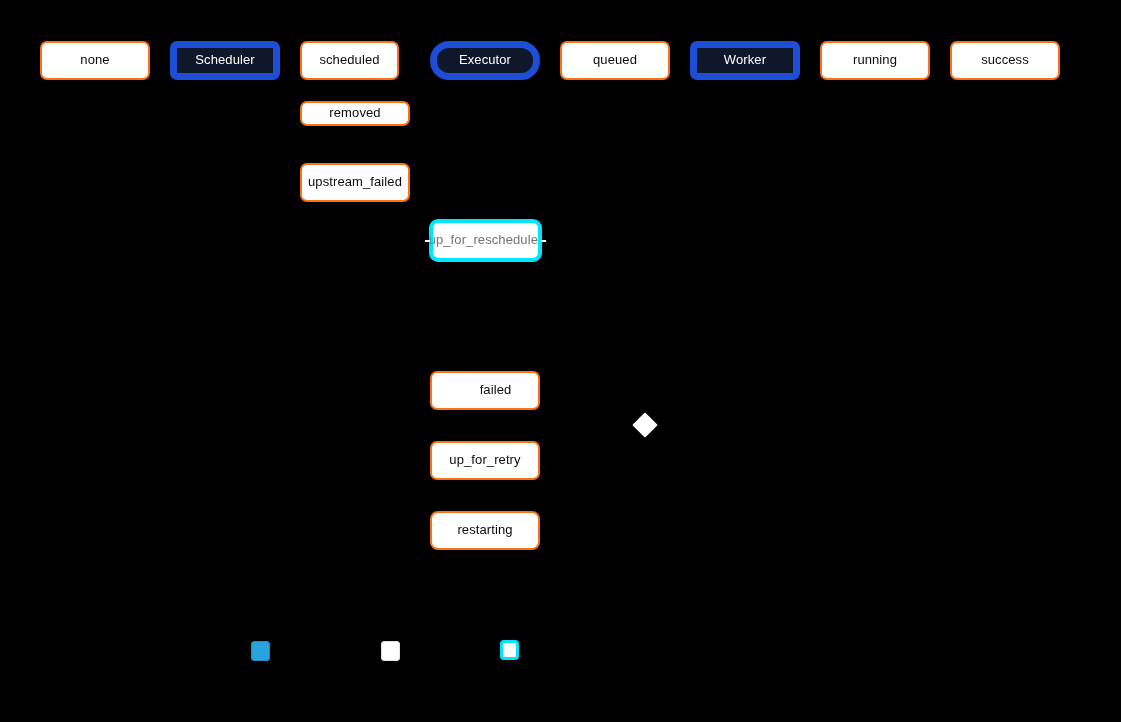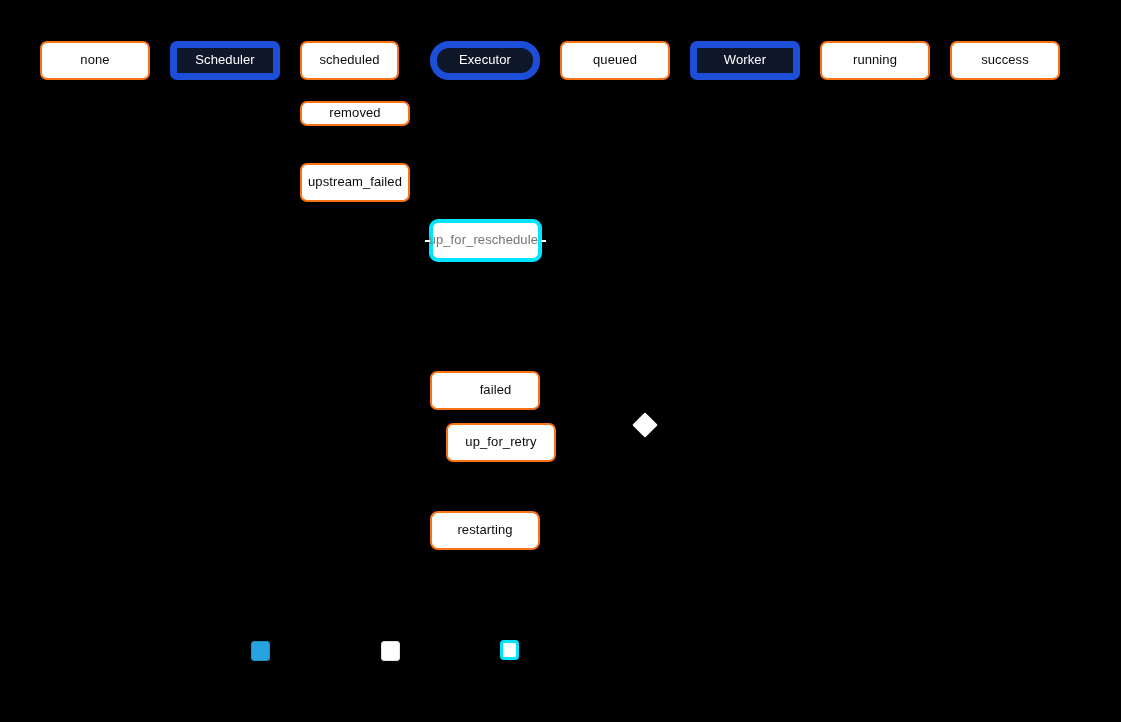--- a/index.html
+++ b/index.html
@@ -170,21 +170,21 @@
   <div class="node highlighted" id="node-up_for_reschedule" style="left: 430px; top: 220px; width: 111px; height: 41px;">
     <span class="nub left"></span>
     <span>up_for_reschedule</span>
     <span class="nub right"></span>
   </div>
 
   <div class="node state" id="node-failed" style="left: 430px; top: 371px; width: 110px; height: 39px; padding-left: 21px;">
     <span>failed</span>
   </div>
 
-  <div class="node state" id="node-up_for_retry" style="left: 430px; top: 423px; width: 110px; height: 39px; margin-left: 16px;">
+  <div class="node state" id="node-up_for_retry" style="left: 430px; top: 441px; width: 110px; height: 39px;">
     <span>up_for_retry</span>
   </div>
 
   <div class="node state" id="node-restarting" style="left: 430px; top: 511px; width: 110px; height: 39px; border-radius: 8px;">
     <span>restarting</span>
   </div>
 
   <div id="diamond-marker" style="left: 636px; top: 416px;"></div>
 
   <div id="legend">

